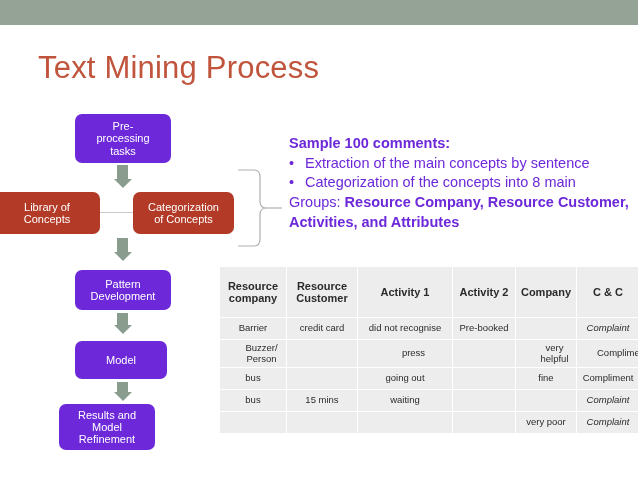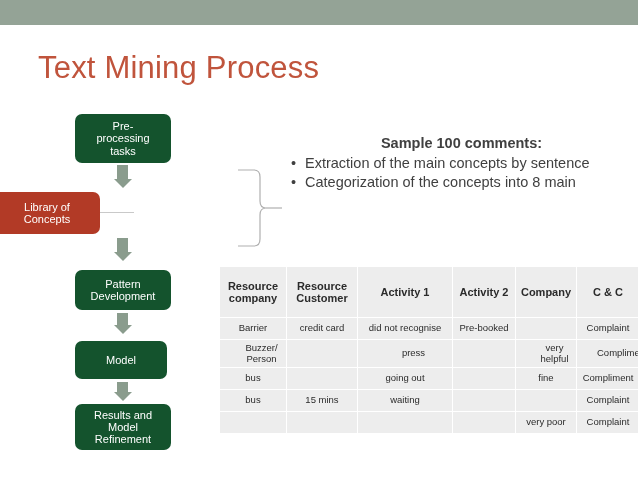--- a/index.html
+++ b/index.html
@@ -24,29 +24,29 @@
     white-space: nowrap;
   }
 
   
   .node {
     position: absolute;
     display: flex; align-items: center; justify-content: center;
     text-align: center; color: #ffffff; line-height: 1.12;
     border-radius: 7px; font-size: 11px; padding: 2px 4px;
   }
-  .node.sage { background: #14532d; }
+  .node.sage { background: #6d28d9; }
   .node.red  { background: #b23a26; }
 
   #n-pre    { left: 75px;  top: 114px; width: 96px;  height: 49px; }
   #n-lib    { left: -6px;  top: 192px; width: 106px; height: 42px; border-radius: 7px; }
   #n-cat    { left: 133px; top: 192px; width: 101px; height: 42px; }
   #n-pat    { left: 75px;  top: 270px; width: 96px;  height: 40px; }
   #n-mod    { left: 75px;  top: 341px; width: 92px;  height: 38px; }
-  #n-res    { left: 75px;  top: 404px; width: 96px;  height: 46px; }
+  #n-res    { left: 59px;  top: 404px; width: 96px;  height: 46px; }
 
   
   .arrow-down { position: absolute; width: 19px; }
   .arrow-down .shaft {
     width: 11px; margin: 0 auto; background: #8a9c8d;
   }
   .arrow-down .head {
     width: 0; height: 0; margin: 0 auto;
     border-left: 9.5px solid transparent;
     border-right: 9.5px solid transparent;
@@ -62,21 +62,21 @@
     position: absolute; left: 100px; top: 212px; width: 34px; height: 1px;
     background: #c9c9c9;
   }
 
   
   #brace { position: absolute; left: 232px; top: 168px; width: 52px; height: 82px; }
 
   
   #callout {
     position: absolute; left: 289px; top: 134px; width: 345px;
-    font-size: 14.5px; color: #404040; line-height: 1.36; text-align: center;
+    font-size: 14.5px; color: #6d28d9; line-height: 1.36;
   }
   #callout .hd { font-weight: bold; }
   #callout .bul { display: flex; gap: 7px; }
   #callout .bul .dot { width: 9px; flex: none; }
   #callout .tail b { font-weight: bold; }
 
   
   #tbl {
     position: absolute; left: 219px; top: 266px;
     width: 419px; border-collapse: separate; border-spacing: 1.5px;
@@ -88,21 +88,21 @@
     text-align: center; vertical-align: middle;
     padding: 3px 3px; line-height: 1.12;
   }
   #tbl thead th {
     font-weight: bold; font-size: 11px; height: 50px; vertical-align: middle;
   }
   #tbl tbody td { height: 21px; }
   #tbl tbody tr.tall td { height: 25px; padding-left: 20px; }
   th.cc, td.cc { background: #7ac143; }
   td.cc { font-size: 10px; }
-  td.complaint { color: #e2541c; }
+  td.complaint { color: #e2541c; font-style: italic; }
   td.compliment { color: #2b2b2b; }
   td.small { font-size: 8.5px; }
   td.ralign { text-align: right; padding-right: 4px; }
 
   col.c1 { width: 66px; } col.c2 { width: 70px; } col.c3 { width: 94px; }
   col.c4 { width: 62px; } col.c5 { width: 60px; } col.c6 { width: 62px; }
 </style>
 </head>
 <body>
 
@@ -118,20 +118,23 @@
 
   <div id="a1" class="arrow-down">
     <div class="shaft"></div>
       <div class="head"></div>
   </div>
 
   <div id="n-lib" class="node red">
     <span>Library of<br>Concepts</span>
   </div>
   <div id="h-conn"></div>
+  <div id="n-cat" class="node red">
+    <span>Categorization<br>of Concepts</span>
+  </div>
 
   <div id="a2" class="arrow-down">
     <div class="shaft"></div>
       <div class="head"></div>
   </div>
 
   <div id="n-pat" class="node sage">
     <span>Pattern<br>Development</span>
   </div>
 
@@ -161,20 +164,21 @@
   <div id="callout">
     <div class="hd">Sample 100 comments:</div>
     <div class="bul">
       <span class="dot">•</span>
       <span>Extraction of the main concepts by sentence</span>
     </div>
     <div class="bul">
       <span class="dot">•</span>
       <span>Categorization of the concepts into 8 main</span>
     </div>
+    <div class="tail"><span>Groups: </span><b>Resource Company, Resource Customer, Activities, and Attributes</b></div>
   </div>
 
   <table id="tbl">
     <colgroup>
       <col class="c1">
         <col class="c2">
         <col class="c3">
         <col class="c4">
         <col class="c5">
         <col class="c6">

